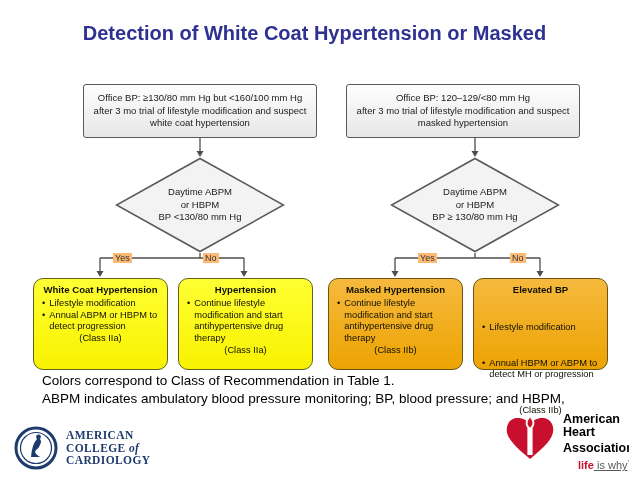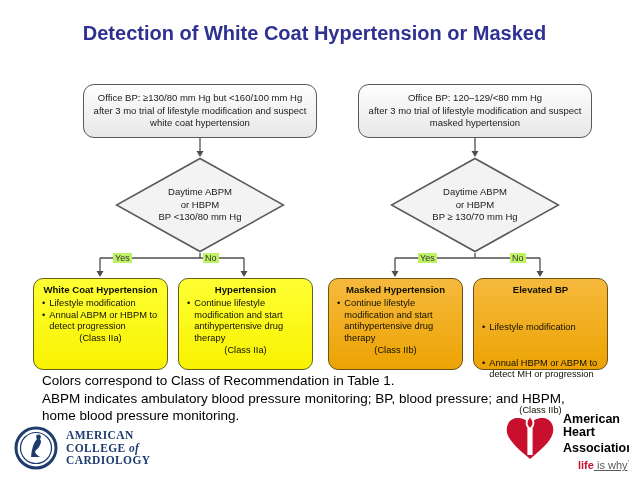--- a/index.html
+++ b/index.html
@@ -2,47 +2,47 @@
 <html><head>
 <meta charset="utf-8">
 <style>
   html,body{margin:0;padding:0;background:#fff;}
   .stage{position:relative;width:629px;height:479px;background:#ffffff;overflow:hidden;
          font-family:"Liberation Sans",sans-serif;}
   .title{position:absolute;top:21px;left:0;right:0;text-align:center;
          color:#2E3192;font-weight:bold;font-size:20px;line-height:25px;}
   
   .obox{position:absolute;top:84px;width:234px;height:54px;box-sizing:border-box;
-        border:1.6px solid #595959;border-radius:11px;
+        border:1.6px solid #595959;border-radius:3px;
         background:linear-gradient(#fefefe,#e7e7e7);
         display:flex;flex-direction:column;justify-content:center;
         text-align:center;font-size:9.5px;line-height:12.5px;color:#1a1a1a;padding:3px 6px;}
   .obox-left{left:83px;}
-  .obox-right{left:358px;}
+  .obox-right{left:346px;}
   
   .diamond{position:absolute;top:157px;width:170px;height:96px;}
   .diamond-left{left:115px;}
   .diamond-right{left:390px;}
   .diamond svg{position:absolute;inset:0;}
   .dtext{position:absolute;inset:0;display:flex;flex-direction:column;justify-content:center;
          text-align:center;font-size:9.5px;line-height:12.5px;color:#1a1a1a;align-items:center;}
   
   .outcome{position:absolute;top:278px;width:135px;height:92px;box-sizing:border-box;
            border-radius:10px;padding:5px 4px 4px 4px;font-size:9.3px;line-height:11.8px;
            color:#101000;display:flex;flex-direction:column;}
   .outcome.yellow{background:linear-gradient(#ffff33,#f8f200);border:1.8px solid #62621a;}
   .outcome.orange{background:linear-gradient(#f6b93d,#eca302);border:1.8px solid #6e5414;}
   .o1{left:33px;}  .o2{left:178px;}  .o3{left:328px;}  .o4{left:473px;gap:24px;}
   .otitle{text-align:center;font-weight:bold;font-size:9.6px;margin-bottom:2px;}
   .brow{display:flex;gap:4px;padding-left:4px;}
   .bdot{flex:0 0 auto;}
   .oclass{text-align:center;margin-top:0;}
   
   .ylabel{position:absolute;top:252.5px;font-size:9px;line-height:10px;color:#333;
-          background:#bef264;padding:0 2px;}
+          background:#fdba74;padding:0 2px;}
   .conn{position:absolute;inset:0;pointer-events:none;}
   
   .footer{position:absolute;left:42px;top:372px;font-size:13.5px;line-height:17.5px;color:#000;}
   
   .acc{position:absolute;left:14px;top:426px;display:flex;align-items:center;gap:8px;}
   .acc-text{color:#1e3b6e;font-family:"Liberation Serif",serif;font-weight:bold;
             font-size:11.5px;line-height:12.5px;letter-spacing:0.4px;}
   .acc-of{font-style:italic;text-transform:none;font-weight:bold;}
   
   .aha{position:absolute;left:504px;top:413px;display:flex;gap:7px;align-items:flex-start;}
@@ -104,21 +104,21 @@
     </div>
   </div>
 
   <div class="diamond diamond-right">
     <svg width="170" height="96" viewBox="0 0 170 96">
       <polygon points="85,1.5 168.5,48 85,94.5 1.5,48" fill="#f3f3f3" stroke="#595959" stroke-width="1.6"></polygon>
     </svg>
     <div class="dtext">
       <div>Daytime ABPM</div>
       <div>or HBPM</div>
-      <div>BP ≥ 130/70 mm Hg</div>
+      <div>BP ≥ 130/80 mm Hg</div>
     </div>
   </div>
 
   <span class="ylabel" style="left:113px;">Yes</span>
   <span class="ylabel" style="left:203px;">No</span>
   <span class="ylabel" style="left:418px;">Yes</span>
   <span class="ylabel" style="left:510px;">No</span>
 
   <div class="outcome yellow o1">
     <div class="otitle">White Coat Hypertension</div>
@@ -160,21 +160,20 @@
     <div class="brow">
       <span class="bdot">•</span>
       <span>Annual HBPM or ABPM to detect MH or progression</span>
     </div>
     <div class="oclass">(Class IIb)</div>
   </div>
 
   <div class="footer">
     <div>Colors correspond to Class of Recommendation in Table 1.</div>
     <div>ABPM indicates ambulatory blood pressure monitoring; BP, blood pressure; and HBPM,</div>
-    <div>home blood pressure monitoring.</div>
   </div>
 
   <div class="acc">
     <svg width="44" height="44" viewBox="0 0 44 44">
       <circle cx="22" cy="22" r="20" fill="#ffffff" stroke="#1e3b6e" stroke-width="3"></circle>
       <circle cx="22" cy="22" r="15.5" fill="#ffffff" stroke="#1e3b6e" stroke-width="1.2"></circle>
       <path d="M17 31 Q18 18 23 13 Q27 12 27 16 Q26 21 22 24 Q19 27 26 31 Z" fill="#1e3b6e"></path>
       <circle cx="24.5" cy="11" r="2.4" fill="#1e3b6e"></circle>
     </svg>
     <div class="acc-text">

